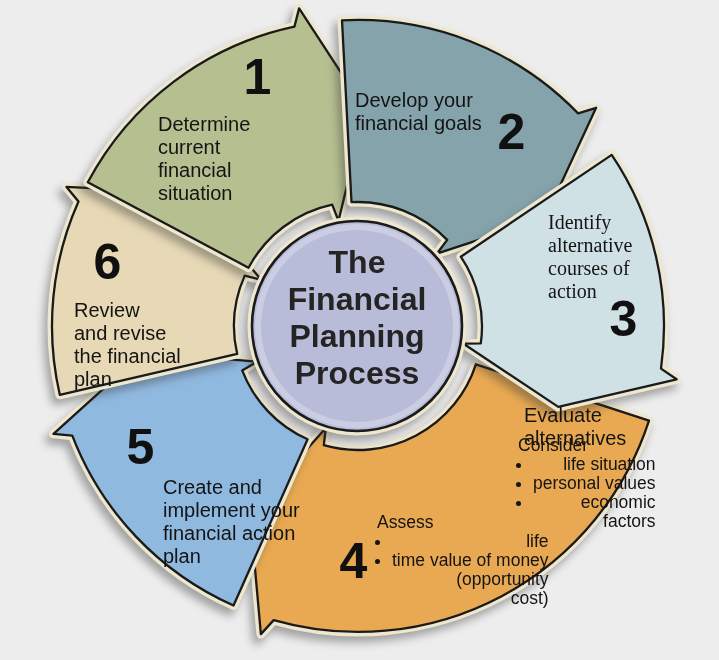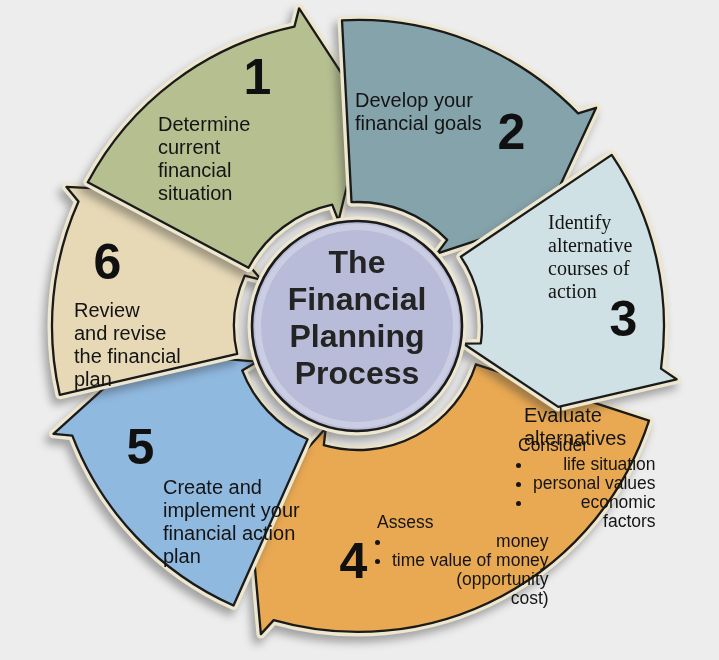--- a/index.html
+++ b/index.html
@@ -104,21 +104,21 @@
       <li>life situation</li>
       <li>personal values</li>
       <li>economic
 factors</li>
     </ul>
   </div>
 
   <div class="sub" id="t4c">
     <div class="sub-heading">Assess</div>
     <ul>
-      <li>money</li>
+      <li>life</li>
       <li>time value of money
 (opportunity
 cost)</li>
     </ul>
   </div>
 
   <div class="label step-number" id="n5">5</div>
   <div class="label step-label" id="t5">Create and
 implement your
 financial action

